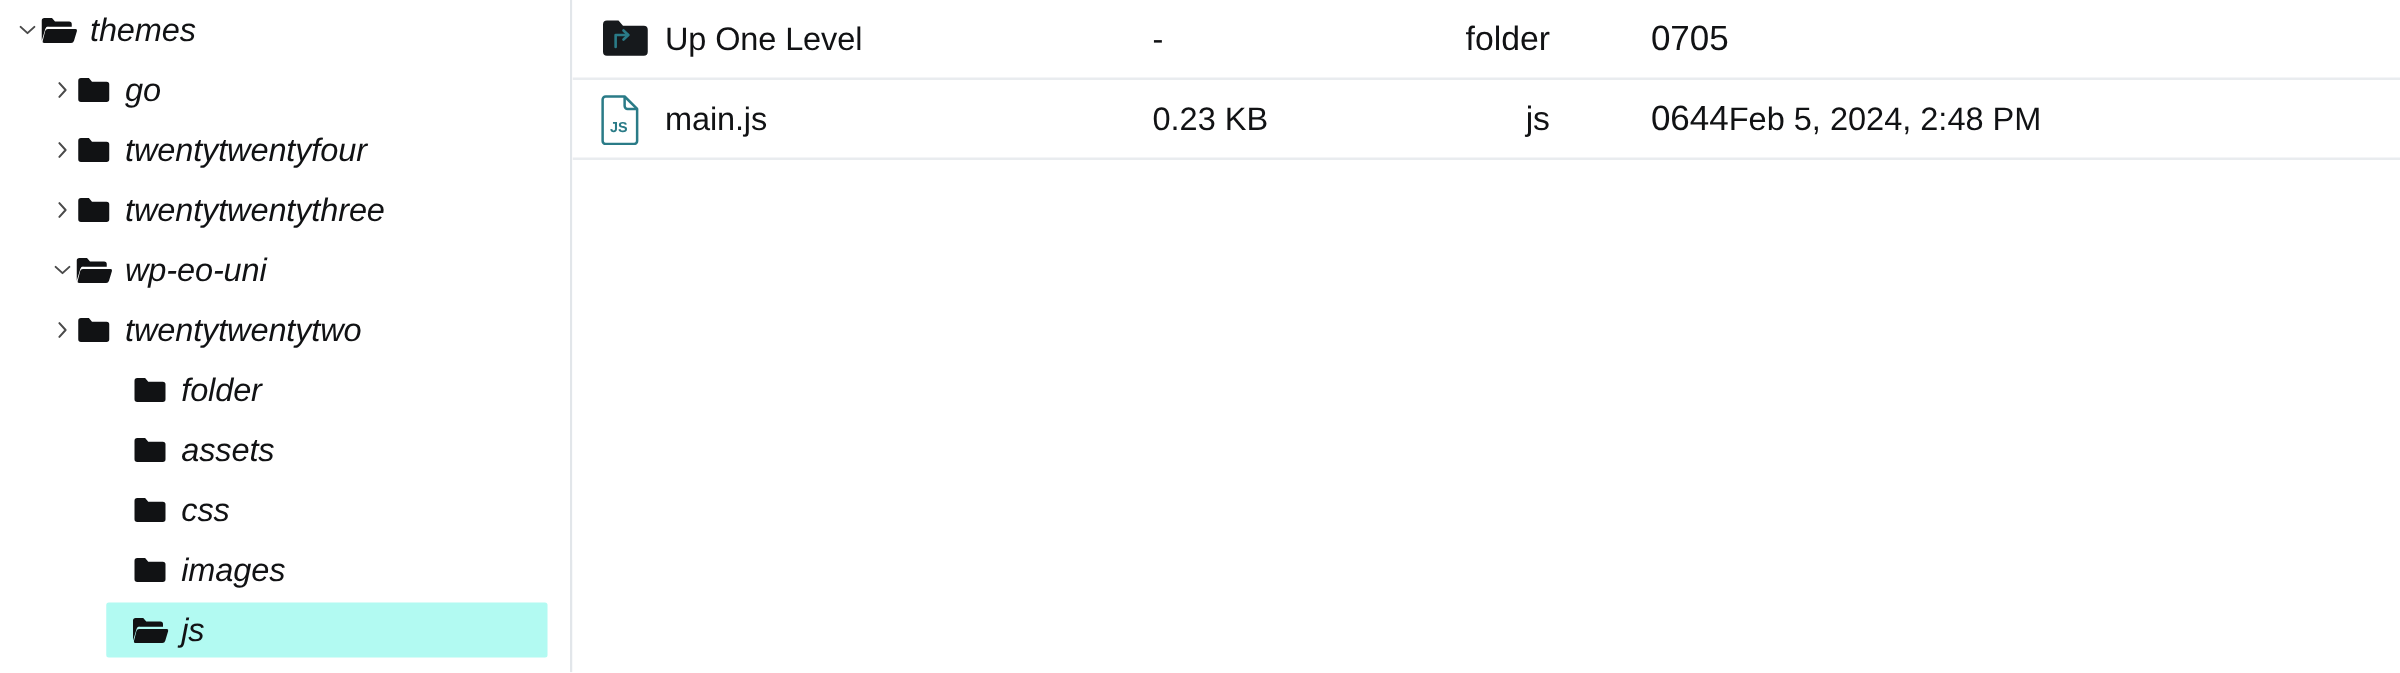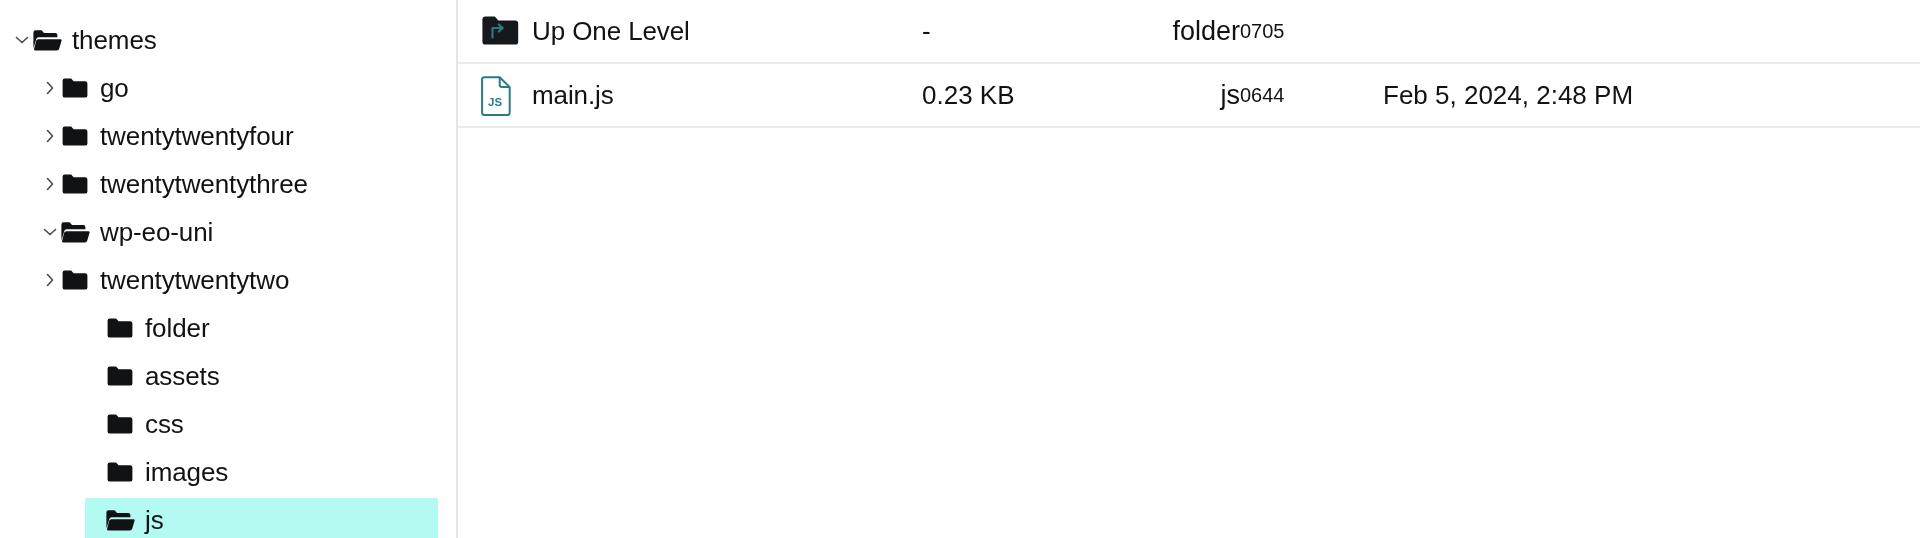--- a/index.html
+++ b/index.html
@@ -18,22 +18,23 @@
     background:#ffffff;
   }
 
   
   .sidebar {
     position:relative;
     width:458px;
     height:538px;
     flex:0 0 458px;
     background:#ffffff;
-    padding-top:16px;
+    padding-top:0px;
     overflow:hidden;
+    font-style:italic;
   }
   .sidebar-divider {
     position:absolute;
     top:0; right:0;
     width:2px; height:538px;
     background:#e2e6ea;
   }
   .tree { list-style:none; }
   .tree-row {
     position:relative;
@@ -123,22 +124,23 @@
     color:#111214;
   }
   .file-row .c-type {
     flex:0 0 170px;
     font-size:27px;
     color:#111214;
     text-align:right;
   }
   .file-row .c-perm {
     flex:0 0 143px;
-    font-size:20px;
-    color:#111214;
+    font-size:28px;
+    color:#111214;
+    text-align:right;
   }
   .file-row .c-date {
     flex:0 0 400px;
     font-size:26px;
     color:#111214;
   }
   .filelist-empty {
     flex:1 1 auto;
   }
 </style>

